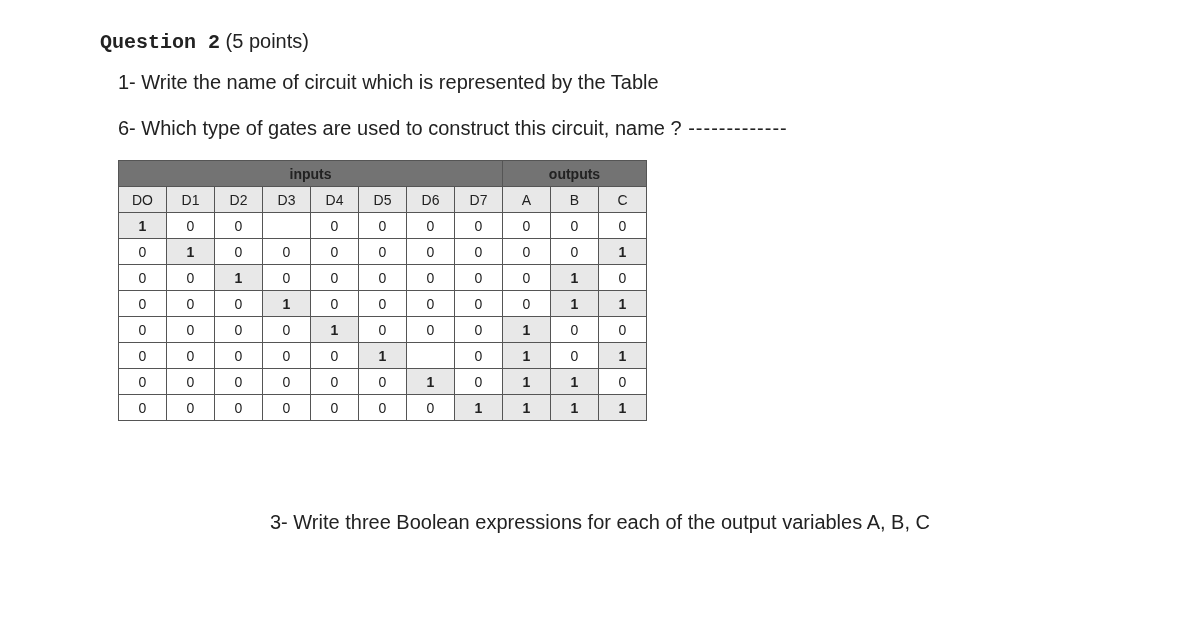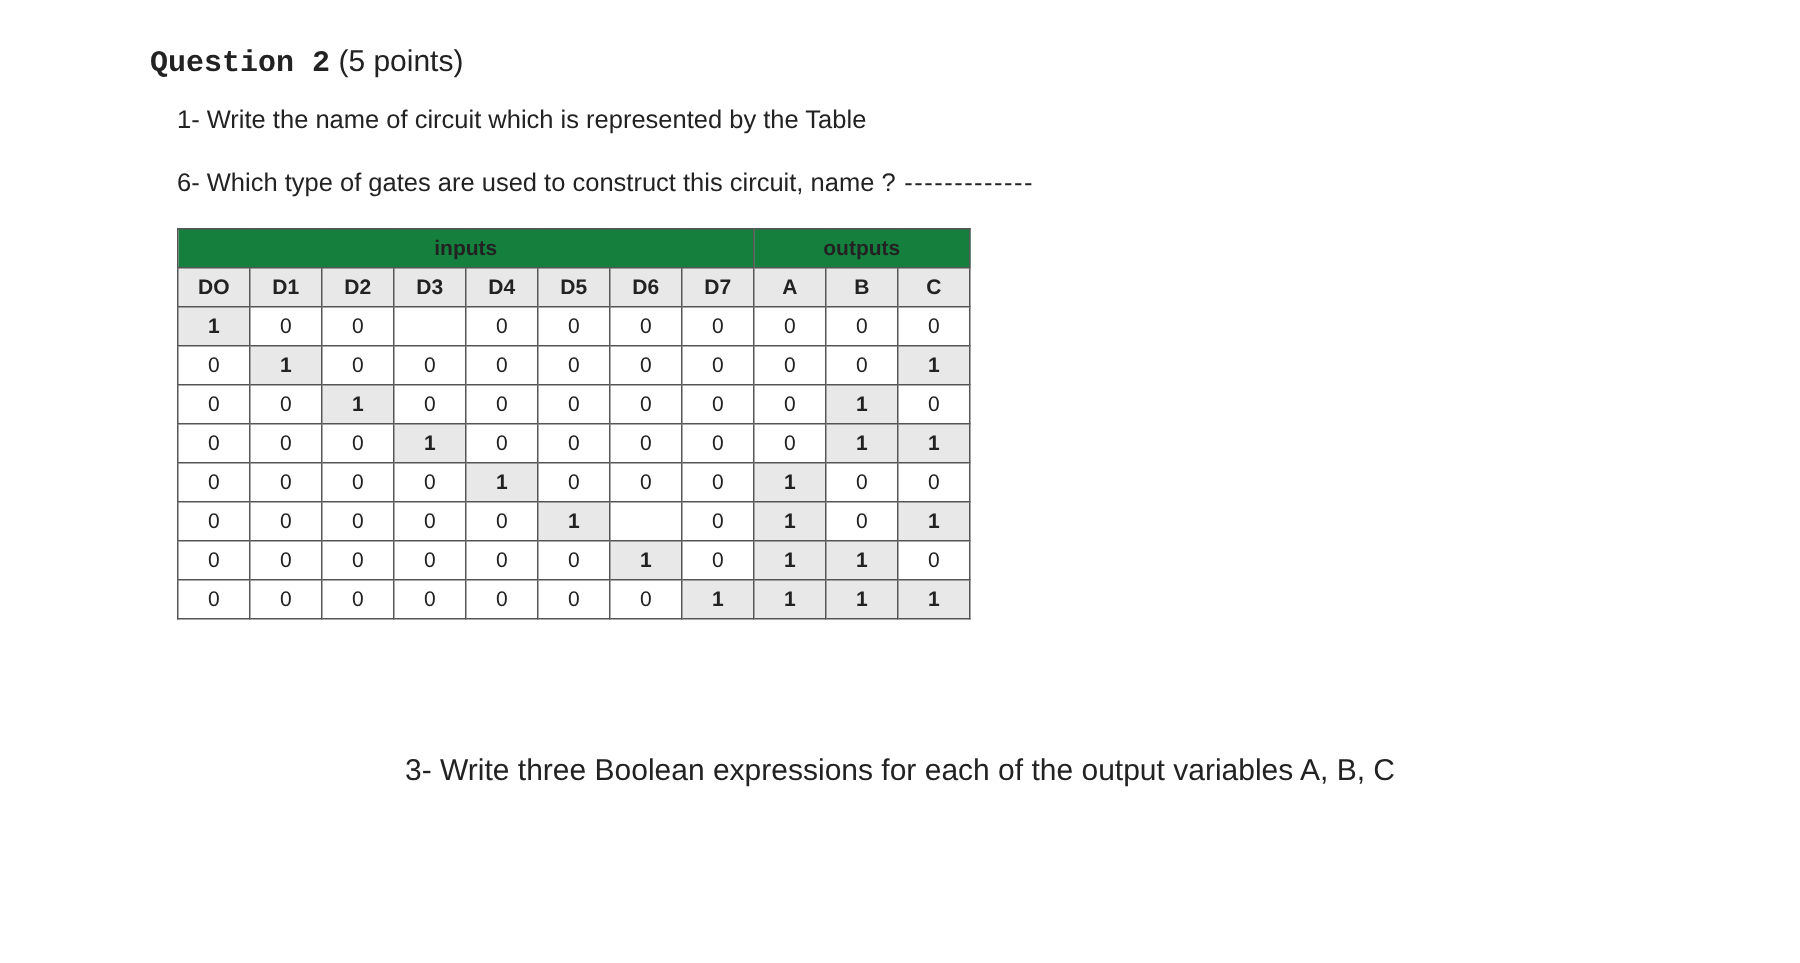--- a/index.html
+++ b/index.html
@@ -11,21 +11,21 @@
       color: #222;
       width: 1200px;
     }
     .question-header {
       font-size: 20px;
       margin-bottom: 14px;
     }
     .question-header .bold { font-weight: 700; font-family: Liberation Mono, monospace; }
     .question-header .points { font-weight: 400; margin-top: 48px; }
     .subq {
-      font-size: 17px;
+      font-size: 20px;
       margin: 8px 0 18px 18px;
       line-height: 1.4;
     }
     .dashes { letter-spacing: 1px; }
     .table-wrap {
       margin: 18px 0 30px 18px;
     }
     table.truth {
       border-collapse: collapse;
       font-size: 14px;
@@ -35,27 +35,27 @@
       border: 1px solid #555;
       width: 48px;
       height: 26px;
       text-align: center;
       vertical-align: middle;
       font-weight: 400;
       padding: 0;
     }
     table.truth td { font-variant-numeric: tabular-nums; }
     table.truth .group-header th {
-      background: #15803d;
+      background: #737373;
       font-weight: 700;
       height: 26px;
     }
     table.truth .col-header th {
       background: #e8e8e8;
-      font-weight: 700;
+      font-weight: 400;
     }
     table.truth td.one {
       background: #e8e8e8;
       font-weight: 700;
     }
     table.truth td.zero {
       background: #ffffff;
     }
     table.truth td.blank {
       background: #ffffff;

